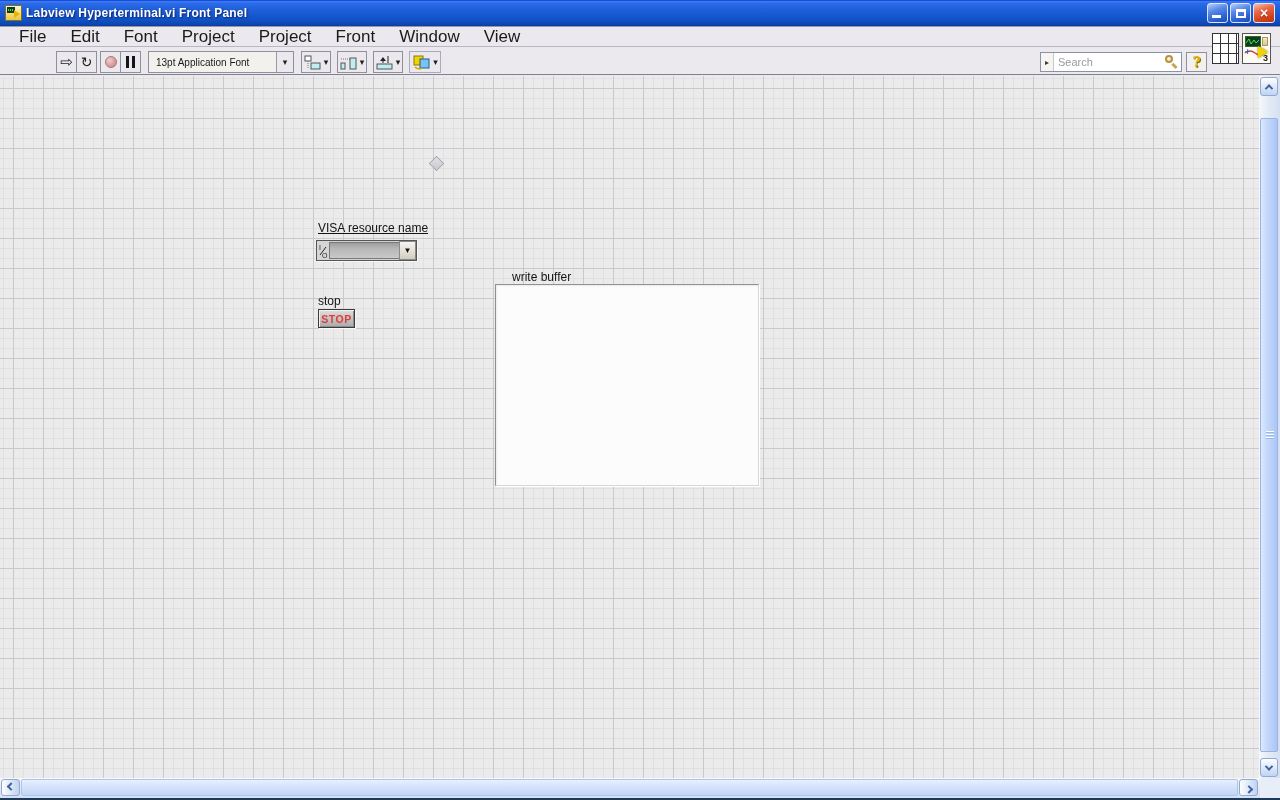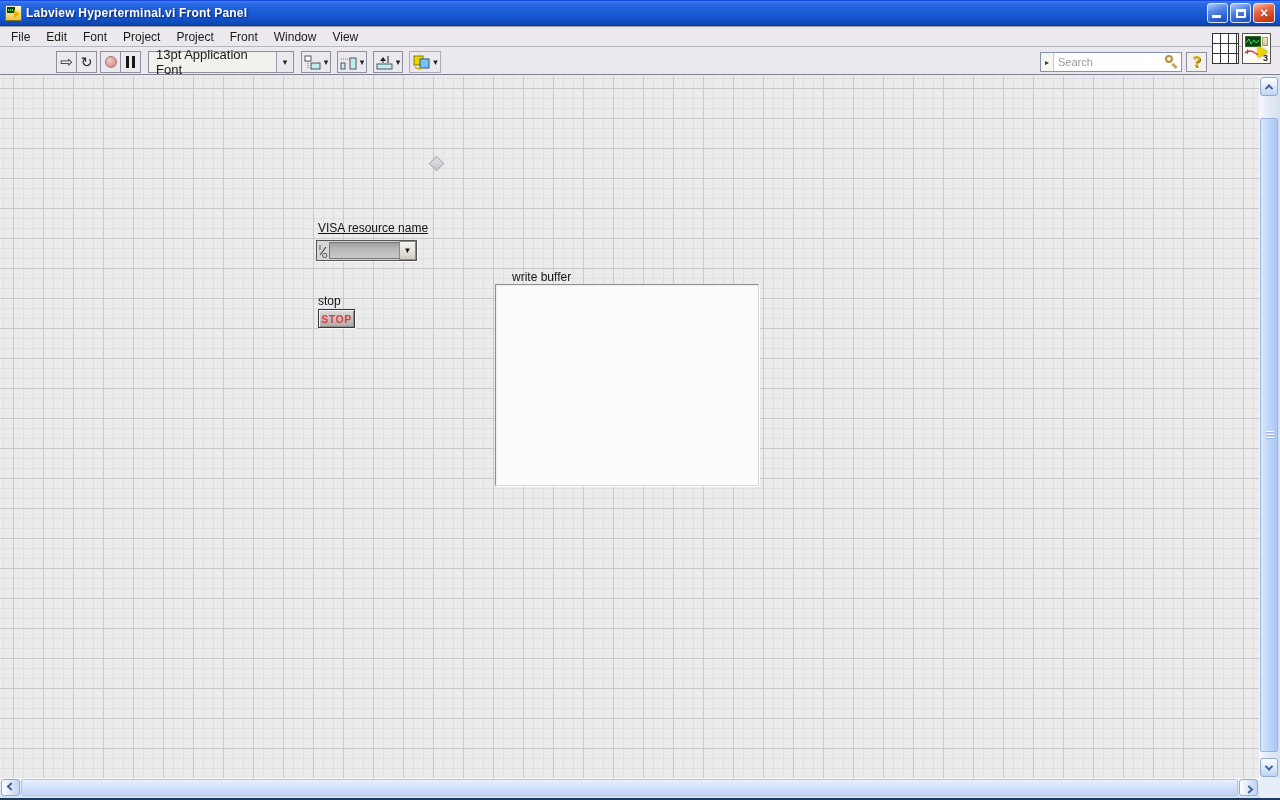--- a/index.html
+++ b/index.html
@@ -25,36 +25,36 @@
     display:flex; align-items:center; justify-content:center; position:relative;
     background:linear-gradient(160deg,#b8cef8 0%,#5a8ae8 35%,#2f64d4 70%,#1e4fb8 100%); }
   .tb-ctrl.close { background:linear-gradient(160deg,#f8c0ae 0%,#e86a48 35%,#d04018 75%,#b83410 100%); width:22px; }
   .glyph-min { position:absolute; left:4px; bottom:4px; width:9px; height:3px; background:#ffffff; }
   .glyph-max { width:10px; height:9px; border:2px solid #ffffff; border-top-width:3px; background:transparent; }
   .glyph-close { color:#ffffff; font-weight:bold; font-size:14px; line-height:1; text-shadow:0 1px 1px rgba(80,0,0,.5); }
 
   
   .menubar { position:absolute; left:0; top:26px; width:1280px; height:21px; background:#ebe9ee;
     border-top:1px solid #9a99a8; border-bottom:1px solid #b8b7c4; display:flex; align-items:center; padding-left:3px; }
-  .menu-item { font-size:12px; color:#1a1a1a; padding:3px 8px; cursor:default; }
+  .menu-item { font-size:17px; color:#1a1a1a; padding:3px 8px; cursor:default;margin-left:8px; }
 
   
   .toolbar { position:absolute; left:0; top:48px; width:1280px; height:27px; background:#ebe9ee;
     border-bottom:1px solid #80808e; }
   .tbtn { position:absolute; top:3px; height:22px; border:1px solid #8f8f9e; background:#ebe9ee;
     display:flex; align-items:center; justify-content:center; }
   .run-icon { font-size:15px; color:#1a1a1a; line-height:1; margin-top:-2px; }
   .runc-icon { font-size:14px; color:#222; line-height:1; }
   .abort-circle { width:12px; height:12px; border-radius:50%; border:1px solid #a87878;
     background:radial-gradient(circle at 35% 35%, #f0cece, #dc9e9e 55%, #c48282); }
   .pause-bars { display:flex; gap:3px; }
   .pause-bars span { width:3px; height:12px; background:#151515; }
   .font-combo { position:absolute; left:148px; top:3px; width:146px; height:22px; border:1px solid #8f8f9e;
     display:flex; background:#f2f1ed; }
-  .font-combo .fc-text { flex:1; font-size:13px; color:#1a1a1a; display:flex; align-items:center; padding-left:7px; }
+  .font-combo .fc-text { flex:1; font-size:10px; color:#1a1a1a; display:flex; align-items:center; padding-left:7px; }
   .font-combo .fc-arrow { width:17px; border-left:1px solid #9a9aa8; display:flex; align-items:center; justify-content:center;
     font-size:9px; color:#222; background:#ebe9ee; }
   .dd-arrow { font-size:9px; color:#222; margin-left:3px; }
   .tool-svg { display:block; }
 
   
   .search-box { position:absolute; left:1040px; top:4px; width:142px; height:20px; border:1px solid #8593ad;
     background:#ffffff; display:flex; align-items:center; }
   .search-expander { width:13px; height:100%; border-right:1px solid #c8c8c8; display:flex; align-items:center; justify-content:center;
     font-size:8px; color:#333; background:#f6f5f2; }

